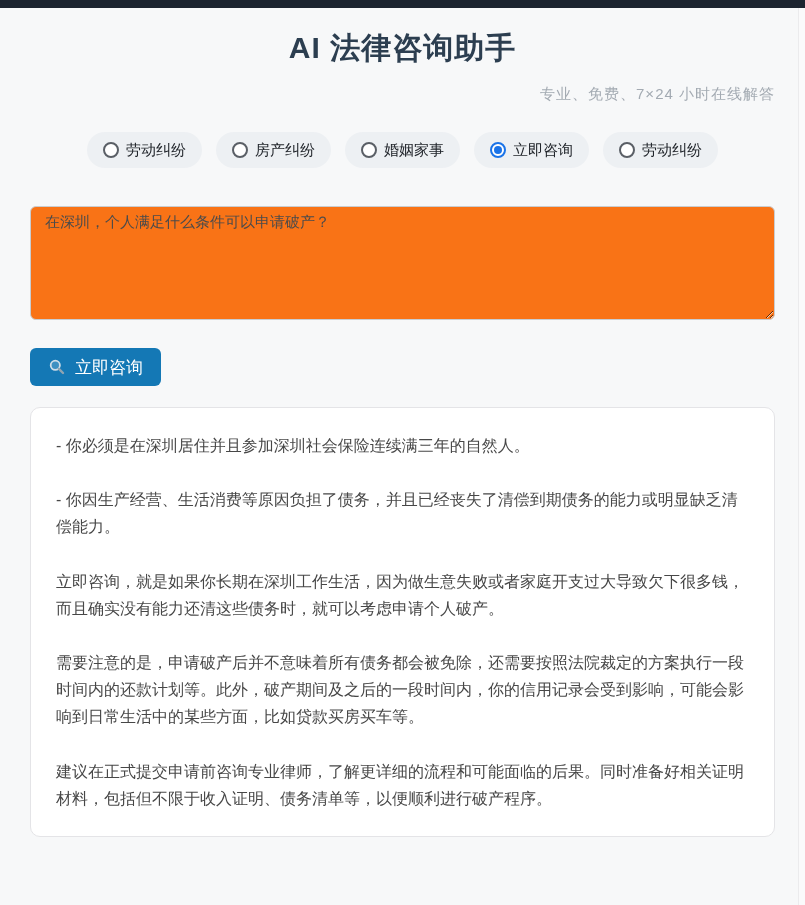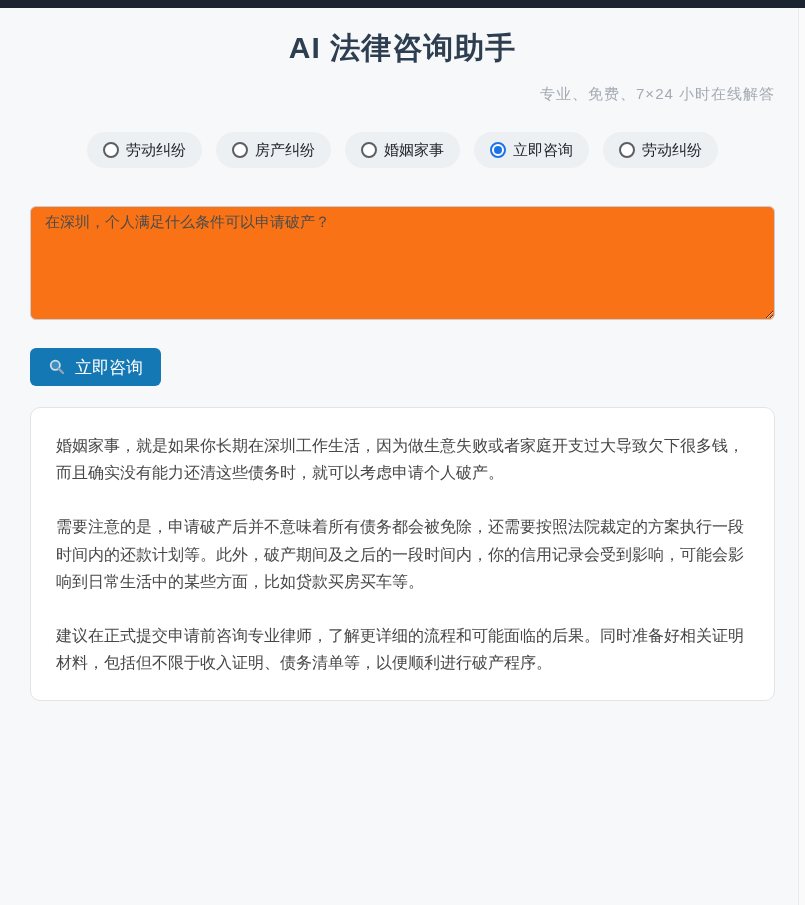--- a/index.html
+++ b/index.html
@@ -168,20 +168,24 @@
     <span class="icon">
       <svg width="18" height="18" viewBox="0 0 18 18">
         <circle cx="7.3" cy="7.3" r="4.6" fill="rgba(255,255,255,0.18)" stroke="#cfdde8" stroke-width="1.8"></circle>
         <line x1="10.9" y1="10.9" x2="15" y2="15" stroke="#90a4b2" stroke-width="2.4" stroke-linecap="round"></line>
       </svg>
     </span>
     <span>立即咨询</span>
   </button>
 
   <div class="answer-panel">
-    <p>婚姻家事，就是如果你长期在深圳工作生活，因为做生意失败或者家庭开支过大导致欠下很多钱，而且确实没有能力还清这些债务时，就可以考虑申请个人破产。</p>
+    <div class="cond-block">
+      <p class="cond-line">- 你必须是在深圳居住并且参加深圳社会保险连续满三年的自然人。</p>
+      <p class="cond-line">- 你因生产经营、生活消费等原因负担了债务，并且已经丧失了清偿到期债务的能力或明显缺乏清偿能力。</p>
+    </div>
+    <p>立即咨询，就是如果你长期在深圳工作生活，因为做生意失败或者家庭开支过大导致欠下很多钱，而且确实没有能力还清这些债务时，就可以考虑申请个人破产。</p>
     <p>需要注意的是，申请破产后并不意味着所有债务都会被免除，还需要按照法院裁定的方案执行一段时间内的还款计划等。此外，破产期间及之后的一段时间内，你的信用记录会受到影响，可能会影响到日常生活中的某些方面，比如贷款买房买车等。</p>
     <p>建议在正式提交申请前咨询专业律师，了解更详细的流程和可能面临的后果。同时准备好相关证明材料，包括但不限于收入证明、债务清单等，以便顺利进行破产程序。</p>
   </div>
 
   
 
 </div>
 
 </body></html>

